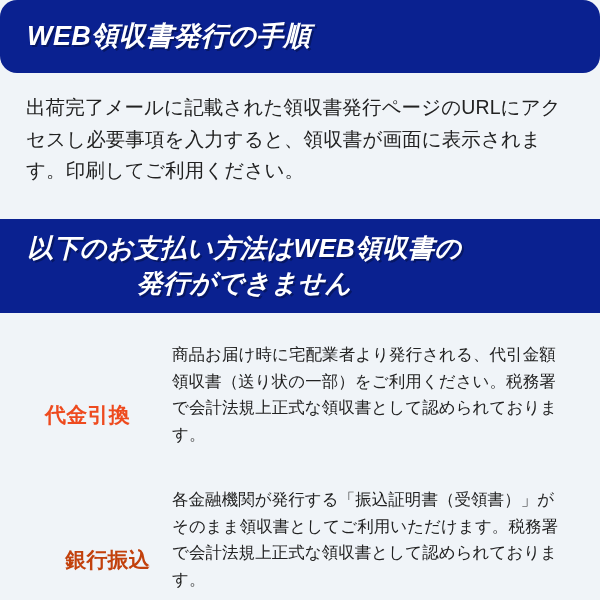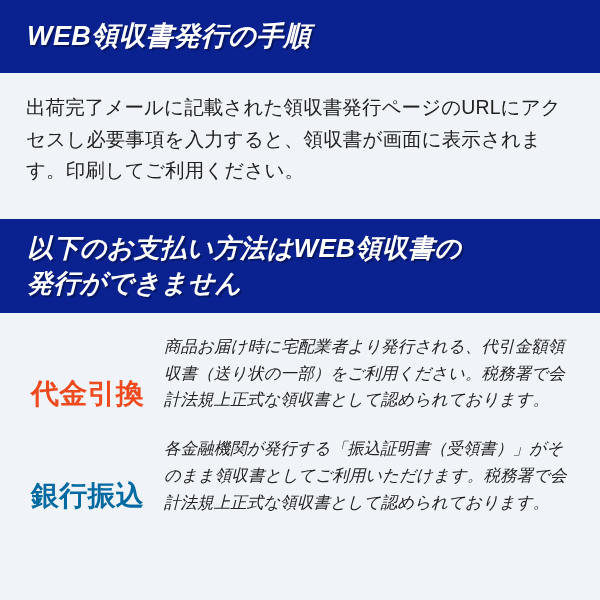--- a/index.html
+++ b/index.html
@@ -28,25 +28,27 @@
     background: #0a2190;
     width: 100%;
     box-sizing: border-box;
     display: flex;
     align-items: center;
   }
 
   .band-1 {
     height: 73px;
     padding: 0 0 0 27px;
+    border-radius: 17px;
   }
 
   .band-2 {
     height: 94px;
     padding: 0 0 0 27px;
+    text-align: center;
   }
 
   .band-title {
     color: #ffffff;
     font-weight: bold;
     font-style: italic;
     font-size: 27px;
     line-height: 1.28;
     letter-spacing: 0.4px;
     text-shadow: 2px 2px 0 rgba(0, 0, 0, 0.30);
@@ -84,39 +86,38 @@
     align-items: center;
     padding: 4px 24px 10px 25px;
     box-sizing: border-box;
   }
 
   .method-label {
     width: 125px;
     flex: 0 0 125px;
     text-align: center;
     font-weight: bold;
-    font-size: 28px;
+    font-size: 21px;
     line-height: 1.25;
     white-space: pre-line;
     letter-spacing: 0.2px;
     margin-top: 41px;
   }
 
   .method-desc {
     flex: 1 1 auto;
     padding-left: 10px;
     color: #222222;
     font-size: 16.5px;
     line-height: 1.62;
     letter-spacing: 0.05px;
   }
 
   .method-desc p {
-    margin: 4px;
-    font-style: italic;
+    margin: 12px;
   }
 </style>
 </head>
 <body>
 
 <div class="page">
 
   <div class="band band-1">
     <h1 class="band-title">WEB領収書発行の手順</h1>
   </div>
@@ -134,21 +135,21 @@
 
     <div class="method-row">
       <div class="method-label" style="color: rgb(238, 74, 30);">代金引換</div>
       <div class="method-desc">
         <p>商品お届け時に宅配業者より発行される、代引金額領収書（送り状の一部）をご利用ください。税務署で会計法規上正式な領収書として認められております。</p>
       </div>
     </div>
 
 
     <div class="method-row">
-      <div class="method-label" style="color: #0369a1;">銀行振込</div>
+      <div class="method-label" style="color: #c2410c; text-align: right;">銀行振込</div>
       <div class="method-desc">
         <p>各金融機関が発行する「振込証明書（受領書）」がそのまま領収書としてご利用いただけます。税務署で会計法規上正式な領収書として認められております。</p>
       </div>
     </div>
 
   </div>
 
 </div>
 
 </body></html>

